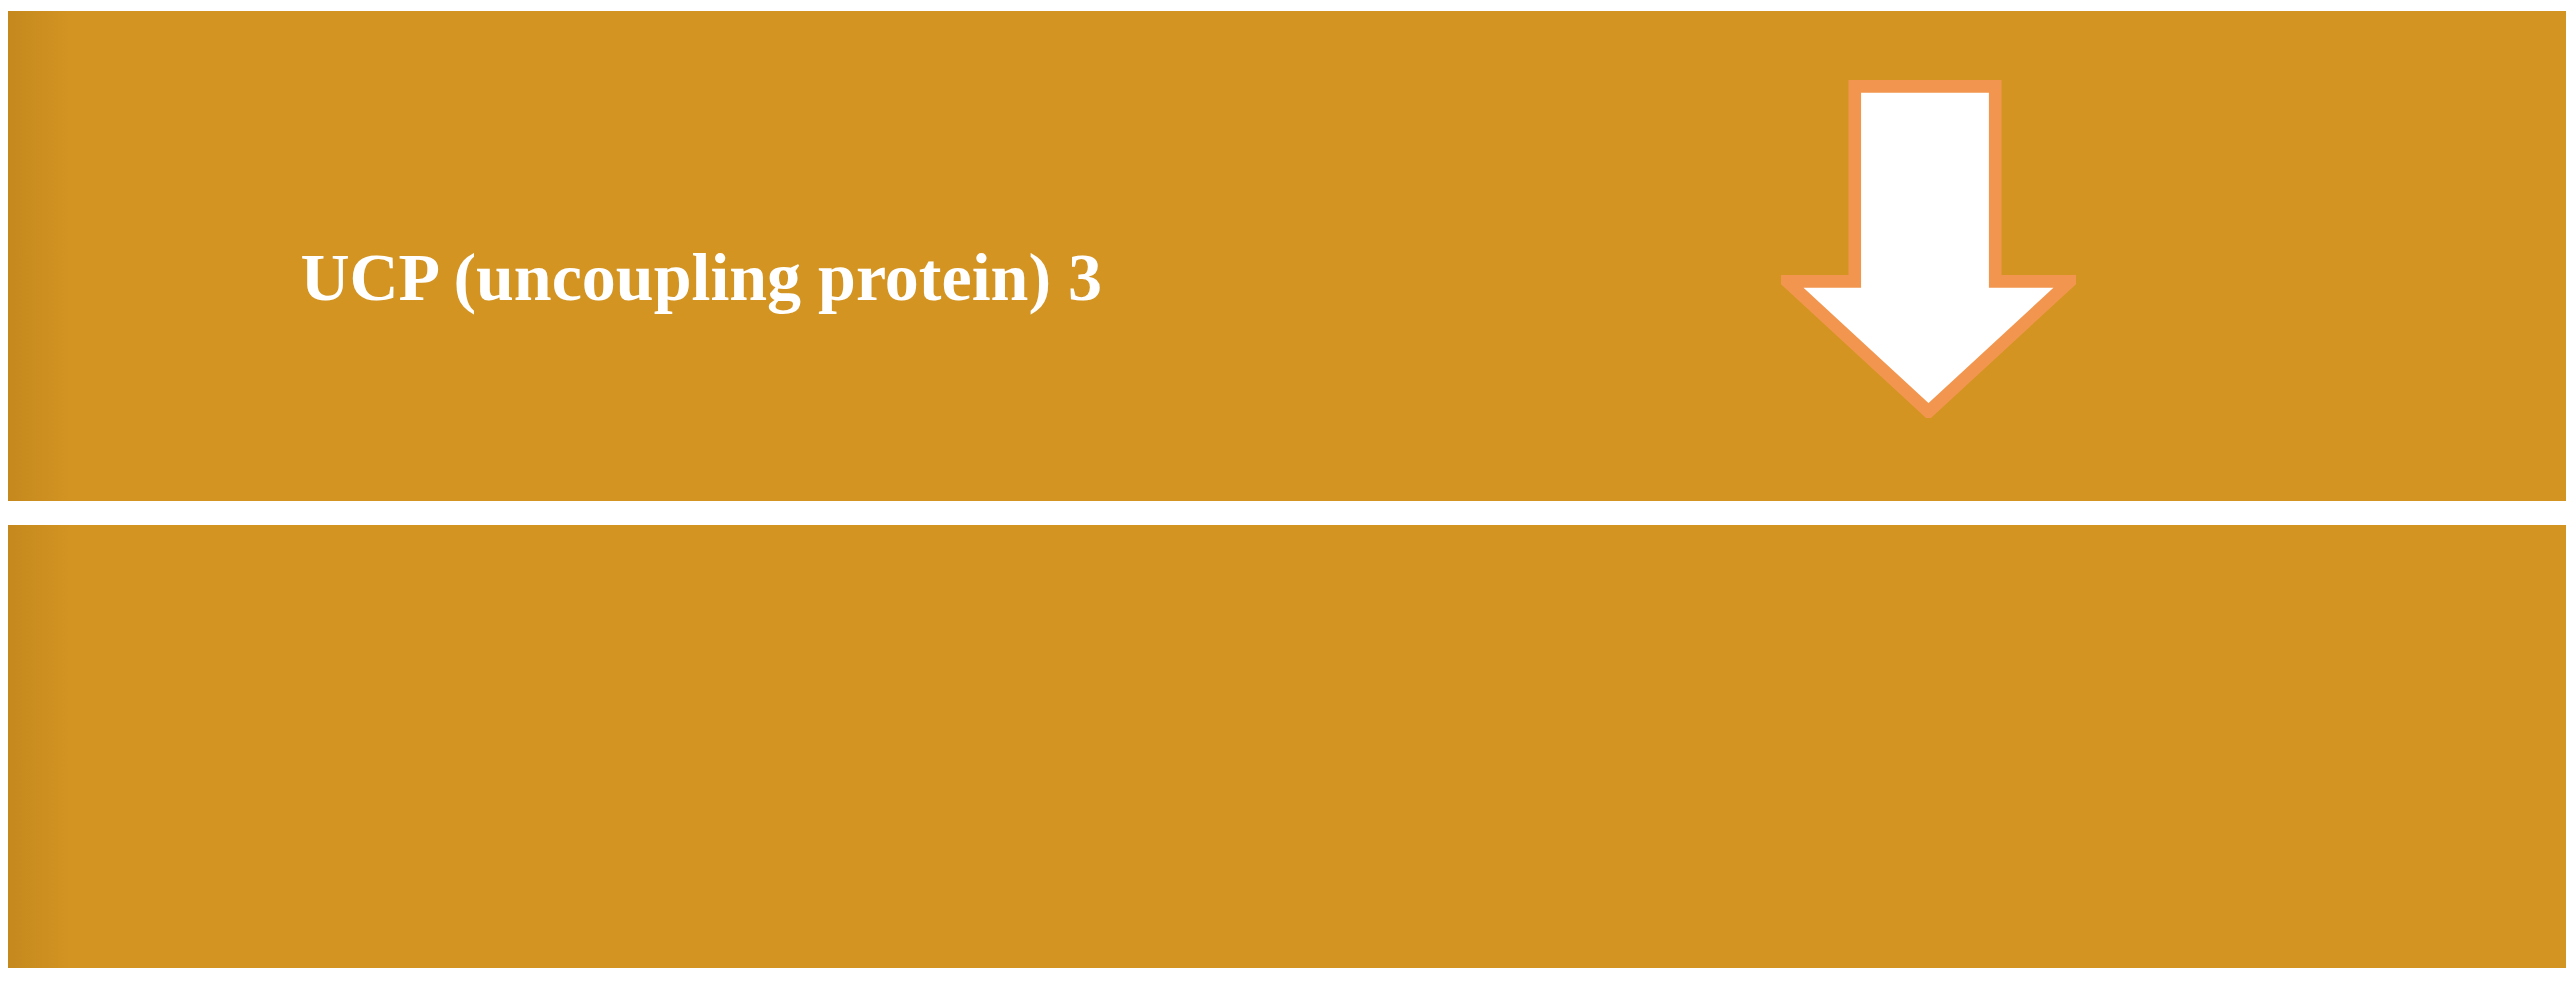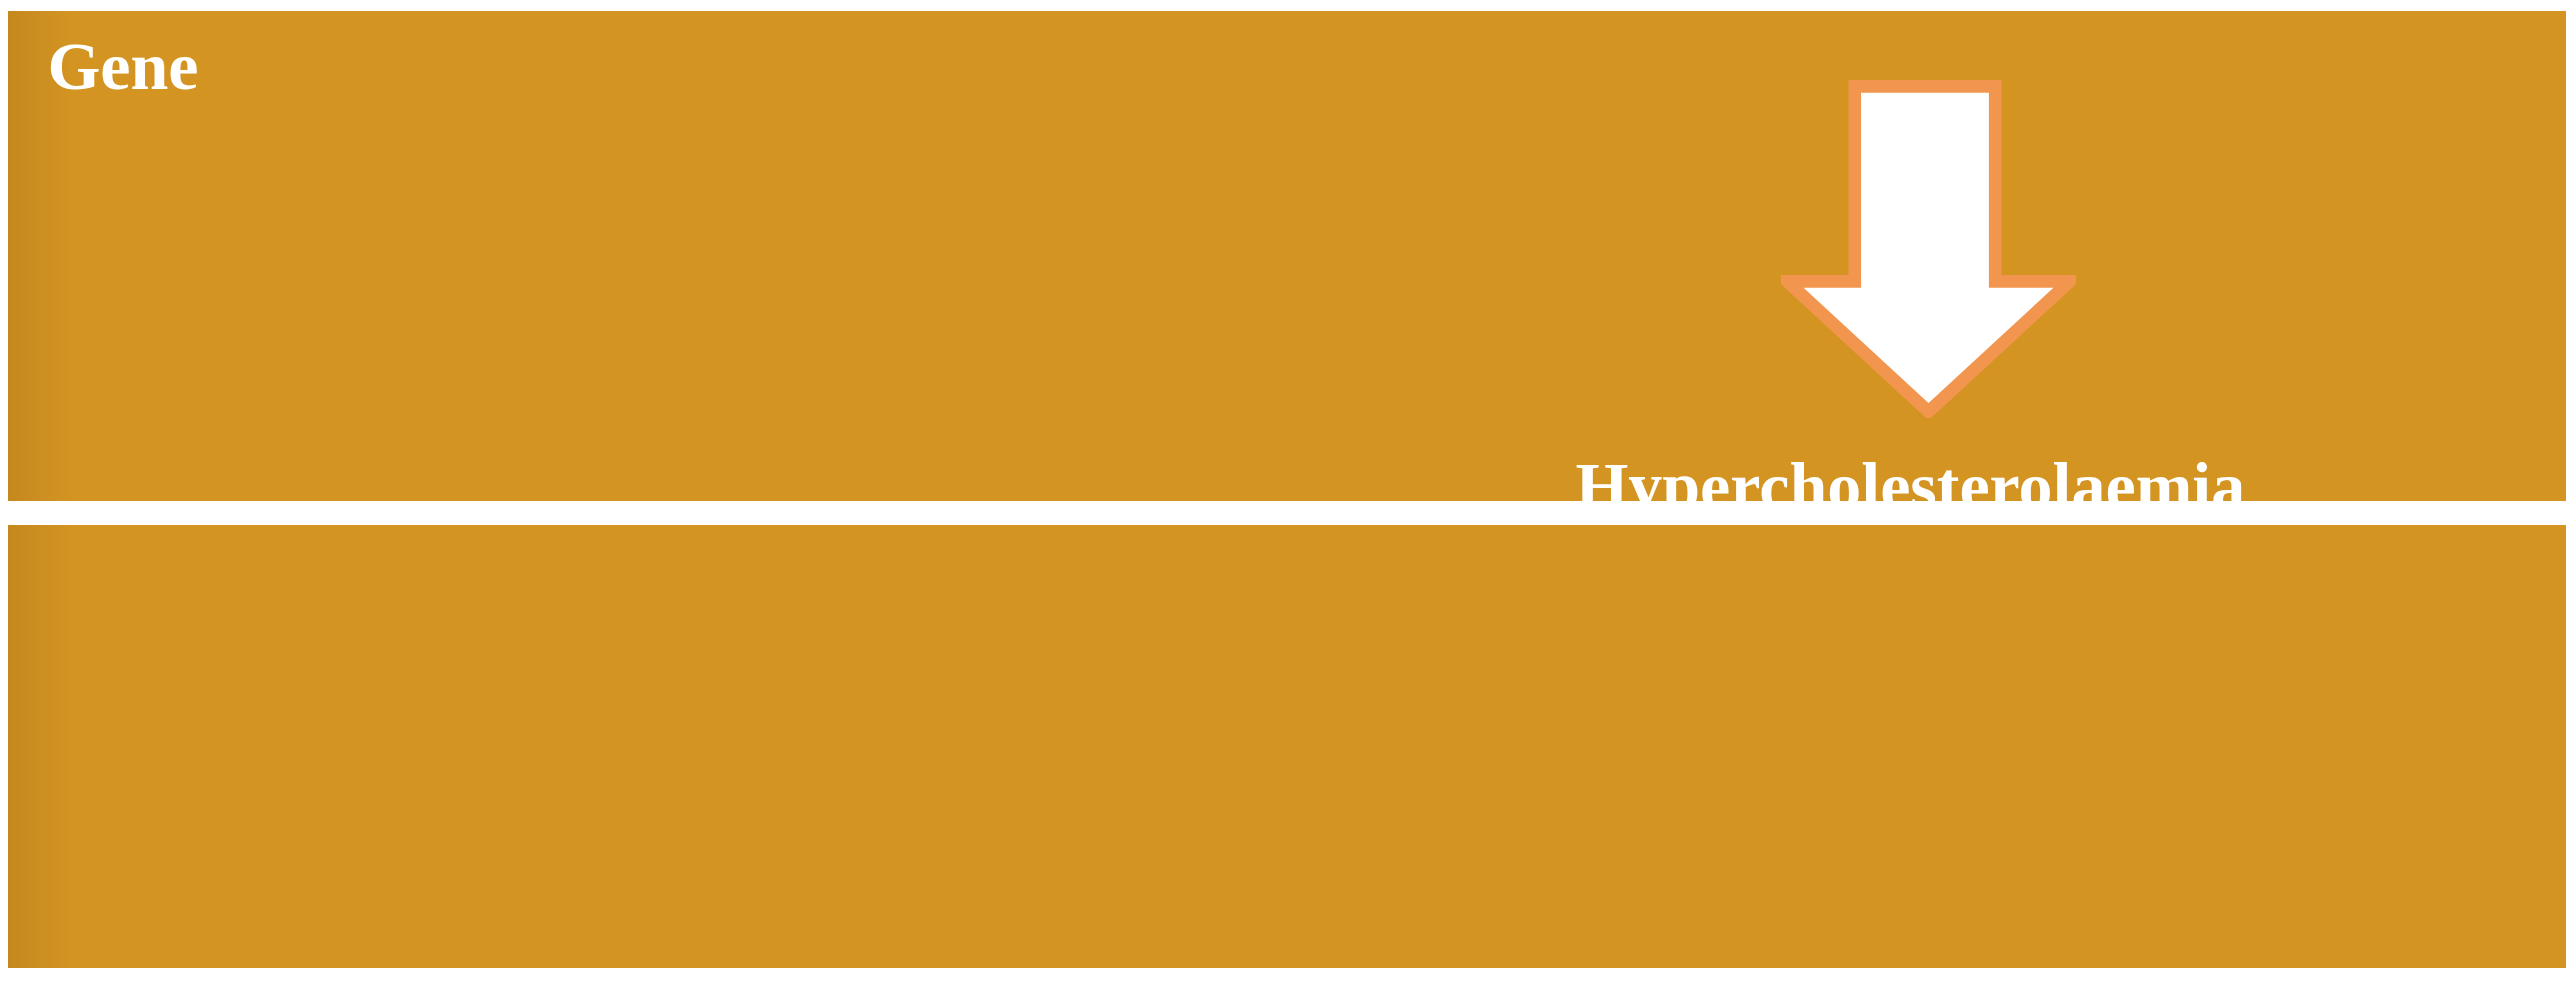--- a/index.html
+++ b/index.html
@@ -50,25 +50,24 @@
     stroke-linejoin: miter;
   }
 </style>
 </head>
 <body>
 
 <div class="canvas">
 
   <div class="panel panel-top">
 
-    <span class="txt gene1-label">Gene</span>
 
 
+    <span class="txt gene2-name">UCP (uncoupling protein) 3</span>
 
-    <span class="txt outcome-top">Hypercholesterolaemia</span>
 
     <div class="arrow arrow-down">
       <svg viewBox="0 0 420 480" preserveAspectRatio="none" aria-hidden="true">
         <polygon points="105,9 305,9 305,286 411,286 210,471 9,286 105,286"></polygon>
       </svg>
     </div>
   </div>
 
   <div style="position:absolute; left:0; top:502px; width:2576px; height:23px; background:#ffffff;"></div>
 

